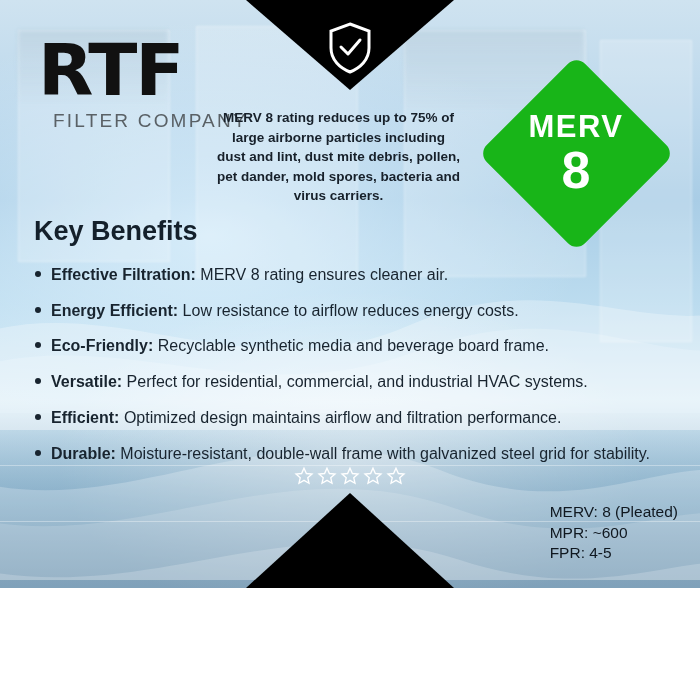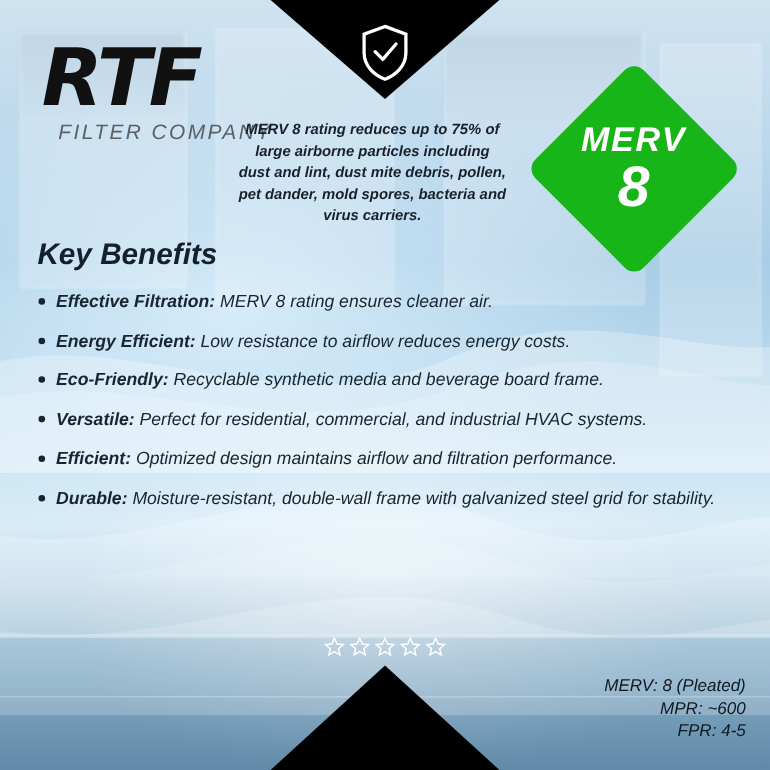--- a/index.html
+++ b/index.html
@@ -9,27 +9,26 @@
   body {
     width: 700px;
     height: 700px;
     font-family: "Liberation Sans", sans-serif;
     overflow: hidden;
   }
 
   #card {
     position: relative;
     width: 700px;
-    height: 700px;
+    height: 588px;
     background:
       radial-gradient(ellipse 420px 240px at 50% 78%, rgba(255,255,255,0.55), rgba(255,255,255,0) 70%),
       radial-gradient(ellipse 520px 300px at 30% 40%, rgba(226,244,255,0.75), rgba(226,244,255,0) 72%),
       linear-gradient(180deg, #cfe3f0 0%, #bcd8ec 18%, #a9cde6 34%, #bcdcef 52%, #d9ecf7 68%, #9fc3da 86%, #7fa8c4 100%);
       overflow: hidden;
-      font-style: italic;
   }
 
   
   .bg-window {
     position: absolute;
     background: rgba(255,255,255,0.20);
     border: 1px solid rgba(255,255,255,0.30);
     filter: blur(1.2px);
   }
   .bg-shade {
@@ -223,21 +222,20 @@
     color: #101820;
   }
   #rating .rating-title {
     font-size: 17px;
     font-weight: bold;
     margin-bottom: 3px;
   }
   #rating .rating-line {
     font-size: 15.5px;
     line-height: 1.33;
-    text-align: right;
   }
 </style>
 </head>
 <body>
 
 <div id="card">
 
   <div class="bg-window" style="left:18px; top:30px; width:150px; height:230px;"></div>
   <div class="bg-window" style="left:196px; top:26px; width:160px; height:250px;"></div>
   <div class="bg-window" style="left:404px; top:30px; width:180px; height:245px;"></div>

